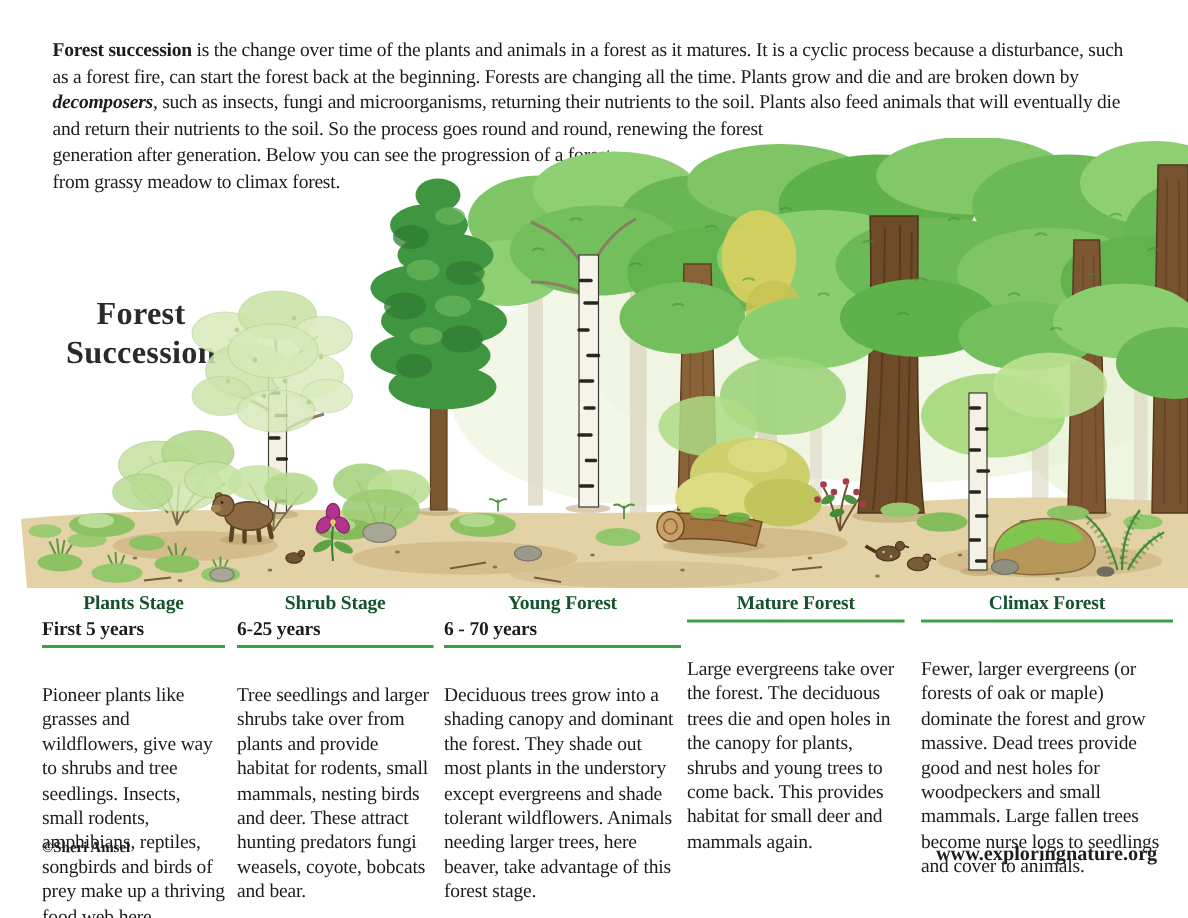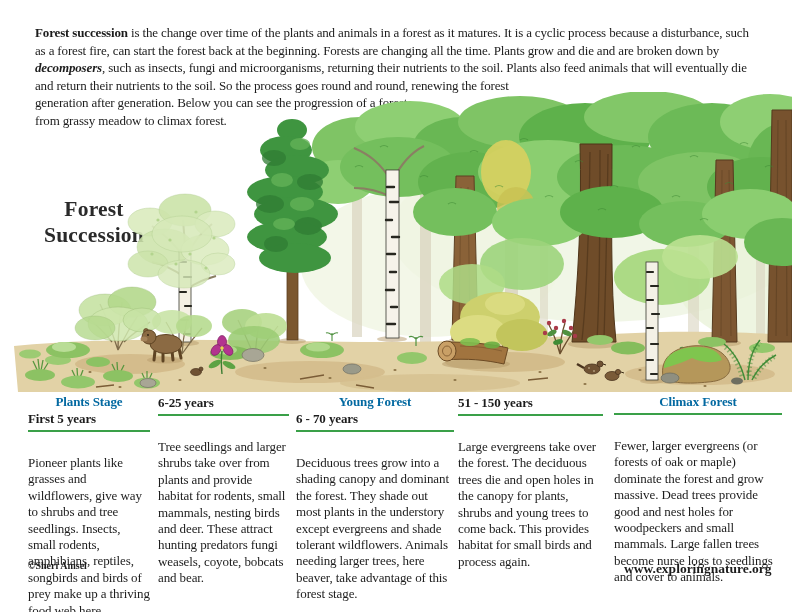--- a/index.html
+++ b/index.html
@@ -14,21 +14,21 @@
   .f3{width:328px;height:18px;}
   .f4{width:358px;height:62px;}
   .intro .lead{font-weight:bold;}
   .intro .emph{font-weight:bold;font-style:italic;font-family:Liberation Serif, serif;}
   .title{position:absolute;left:20px;top:196px;width:148px;margin:0;
          font-size:21.5px;line-height:26px;font-weight:bold;text-align:center;
          color:#2a2a2a;letter-spacing:.2px;}
   .scene{position:absolute;left:0;top:92px;width:792px;height:300px;display:block;}
   .stages{position:absolute;left:0;top:394px;width:792px;height:175px;}
   .stage{position:absolute;top:0;}
-  .stage-name{font-weight:bold;font-size:13px;color:#0369a1;text-align:center;letter-spacing:-0.1px;}
+  .stage-name{font-weight:bold;font-size:13px;color:#14532d;text-align:center;letter-spacing:-0.1px;}
   .stage-years{font-weight:bold;font-size:13px;margin-top:1px;letter-spacing:-0.1px;}
   .stage-rule{height:2px;background:#3aa048;margin-top:3px;}
   .stage-desc{margin:23px 0 0;font-size:13px;line-height:16.4px;letter-spacing:-0.1px;}
   .copyright{position:absolute;left:28px;top:560px;font-weight:bold;font-size:10px;}
   .website{position:absolute;left:624px;top:561px;width:172px;
            font-weight:bold;font-size:13.5px;}
 </style>
 </head>
 <body>
 
@@ -357,36 +357,37 @@
   <div class="stages">
 
     <div class="stage" style="left:28px;width:122px;">
       <div class="stage-name">Plants Stage</div>
       <div class="stage-years">First 5 years</div>
       <div class="stage-rule"></div>
       <p class="stage-desc">Pioneer plants like grasses and wildflowers, give way to shrubs and tree seedlings. Insects, small rodents, amphibians, reptiles, songbirds and birds of prey make up a thriving food web here.</p>
     </div>
 
     <div class="stage" style="left:158px;width:131px;">
+      <div class="stage-name">Shrub Stage</div>
       <div class="stage-years">6-25 years</div>
       <div class="stage-rule"></div>
       <p class="stage-desc">Tree seedlings and larger shrubs take over from plants and provide habitat for rodents, small mammals, nesting birds and deer. These attract hunting predators fungi weasels, coyote, bobcats and bear.</p>
     </div>
 
     <div class="stage" style="left:296px;width:158px;">
       <div class="stage-name">Young Forest</div>
       <div class="stage-years">6 - 70 years</div>
       <div class="stage-rule"></div>
       <p class="stage-desc">Deciduous trees grow into a shading canopy and dominant the forest. They shade out most plants in the understory except evergreens and shade tolerant wildflowers. Animals needing larger trees, here beaver, take advantage of this forest stage.</p>
     </div>
 
     <div class="stage" style="left:458px;width:145px;">
-      <div class="stage-years">51 - 150 years</div>
-      <div class="stage-rule"></div>
-      <p class="stage-desc">Large evergreens take over the forest. The deciduous trees die and open holes in the canopy for plants, shrubs and young trees to come back. This provides habitat for small birds and process again.</p>
+      <div class="stage-name">Mature Forest</div>
+      <div class="stage-rule"></div>
+      <p class="stage-desc">Large evergreens take over the forest. The deciduous trees die and open holes in the canopy for plants, shrubs and young trees to come back. This provides habitat for small deer and mammals again.</p>
     </div>
 
     <div class="stage" style="left:614px;width:168px;">
       <div class="stage-name">Climax Forest</div>
       <div class="stage-rule"></div>
       <p class="stage-desc">Fewer, larger evergreens (or forests of oak or maple) dominate the forest and grow massive. Dead trees provide good and nest holes for woodpeckers and small mammals. Large fallen trees become nurse logs to seedlings and cover to animals.</p>
     </div>
 
   </div>
 

